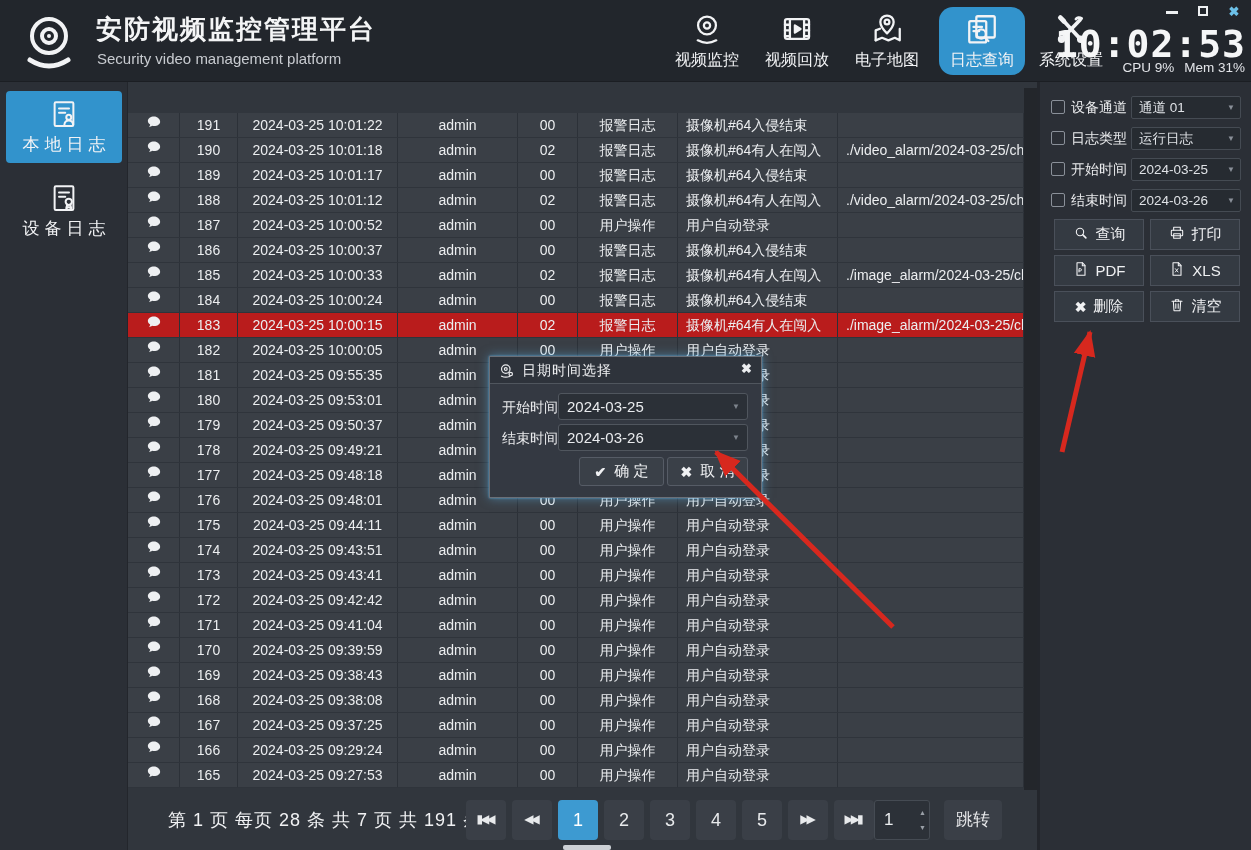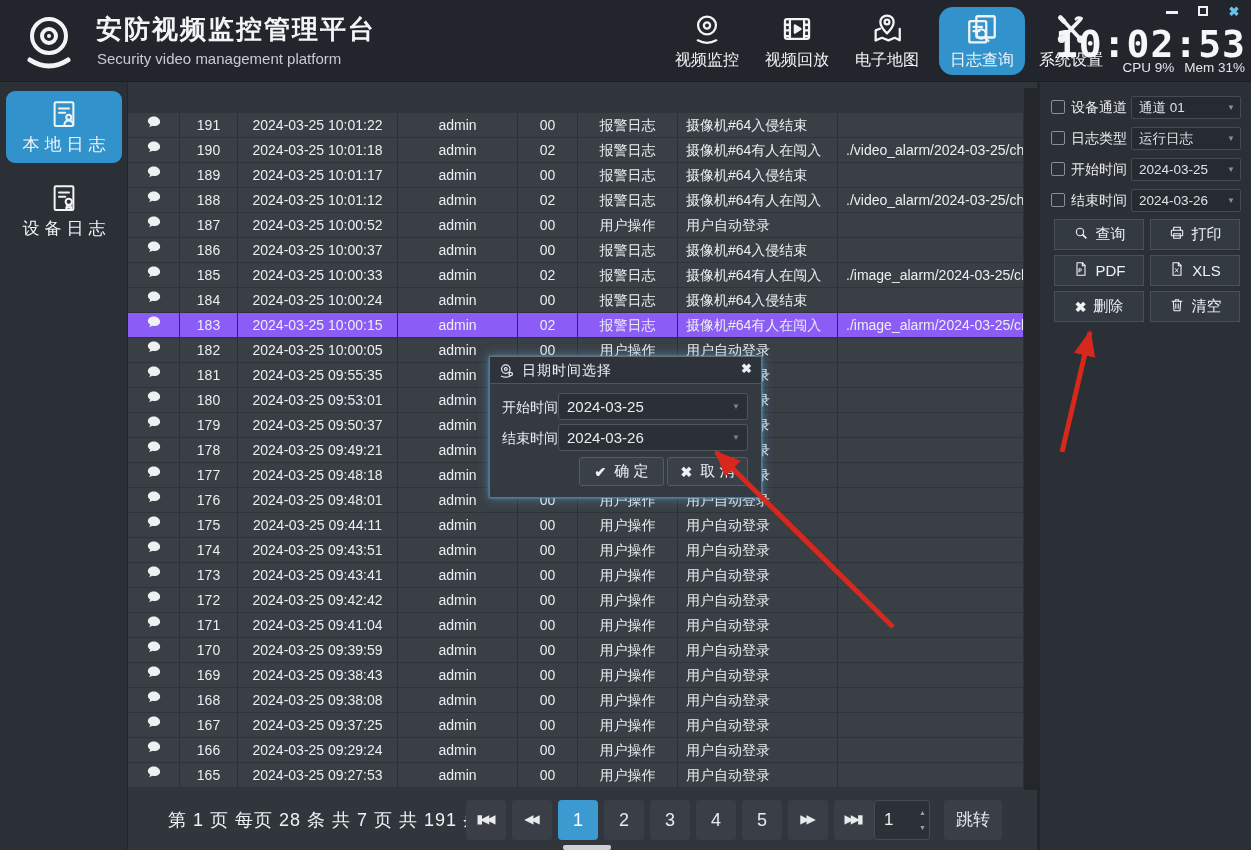--- a/index.html
+++ b/index.html
@@ -20,33 +20,33 @@
   .win-controls { position:absolute; right:8px; top:3px; display:flex; gap:13px; }
   .win-btn { width:18px; height:18px; text-align:center; line-height:18px; font-size:13px; color:#eef0f2; cursor:pointer; }
   .win-btn.close { color:#6cc0e8; font-weight:bold; }
   .win-btn .sq { display:inline-block; width:10px; height:10px; border:2px solid #eef0f2; margin-top:3px; }
   .win-btn .mn { display:inline-block; width:12px; height:3px; background:#eef0f2; margin-bottom:2px; }
   .clock { position:absolute; right:5px; top:22px; font-family:"DejaVu Sans Mono", monospace; font-weight:bold; font-size:38px; letter-spacing:1px; color:#f5f6f7; }
   .sysload { position:absolute; right:6px; top:60px; font-size:13.5px; color:#e2e4e8; display:flex; gap:10px; }
 
   
   .side { position:absolute; left:0; top:82px; width:128px; height:768px; background:#2b2f36; border-right:1px solid #23262c; }
-  .side-item { position:absolute; left:6px; width:116px; height:72px; border-radius:9px; display:flex; flex-direction:column; align-items:center; justify-content:center; gap:4px; cursor:pointer; }
+  .side-item { position:absolute; left:6px; width:116px; height:72px; border-radius:4px; display:flex; flex-direction:column; align-items:center; justify-content:center; gap:4px; cursor:pointer; }
   .side-item.active { background:#3293cc; }
   .side-icon svg { width:30px; height:30px; display:block; }
   .side-label { font-size:17px; letter-spacing:5px; padding-left:5px; color:#f2f3f5; white-space:nowrap; }
 
   
   .tablewrap { position:absolute; left:128px; top:82px; width:909px; height:768px; background:#31363d; }
   .thead { position:absolute; left:0; top:6px; width:896px; height:25px; display:flex; }
   .th { height:25px; background:#3d87ba; border-right:1px solid #2c6априб; }
   .th { border-right:1px solid #2b5f86; color:#fff; font-size:14px; text-align:center; line-height:25px; }
   .tbody { position:absolute; left:0; top:31px; width:896px; }
   .trow { display:flex; height:25px; background:#3a3f46; border-bottom:1px solid #2f343b; }
-  .trow.sel { background:#8b5cf6; }
+  .trow.sel { background:#b91c1c; }
   .td { height:24px; line-height:24px; font-size:14px; color:#eceef0; border-right:1px solid #2c3138; overflow:hidden; white-space:nowrap; }
   .td.c { text-align:center; }
   .td.l { text-align:left; padding-left:8px; }
   .td .bubble { display:inline-block; vertical-align:middle; margin-top:-3px; }
   .scrollstrip { position:absolute; left:1024px; top:88px; width:13px; height:702px; background:#23262b; cursor:pointer; }
 
   
   .pagebar { position:absolute; left:128px; top:790px; width:896px; height:60px; background:#31363d; }
   .pginfo { position:absolute; left:40px; top:0; height:60px; line-height:60px; font-size:18px; color:#f0f1f3; letter-spacing:1px; }
   .pgbtn { position:absolute; top:10px; width:40px; height:40px; background:#3a3f47; border-radius:4px; color:#e8eaec;

